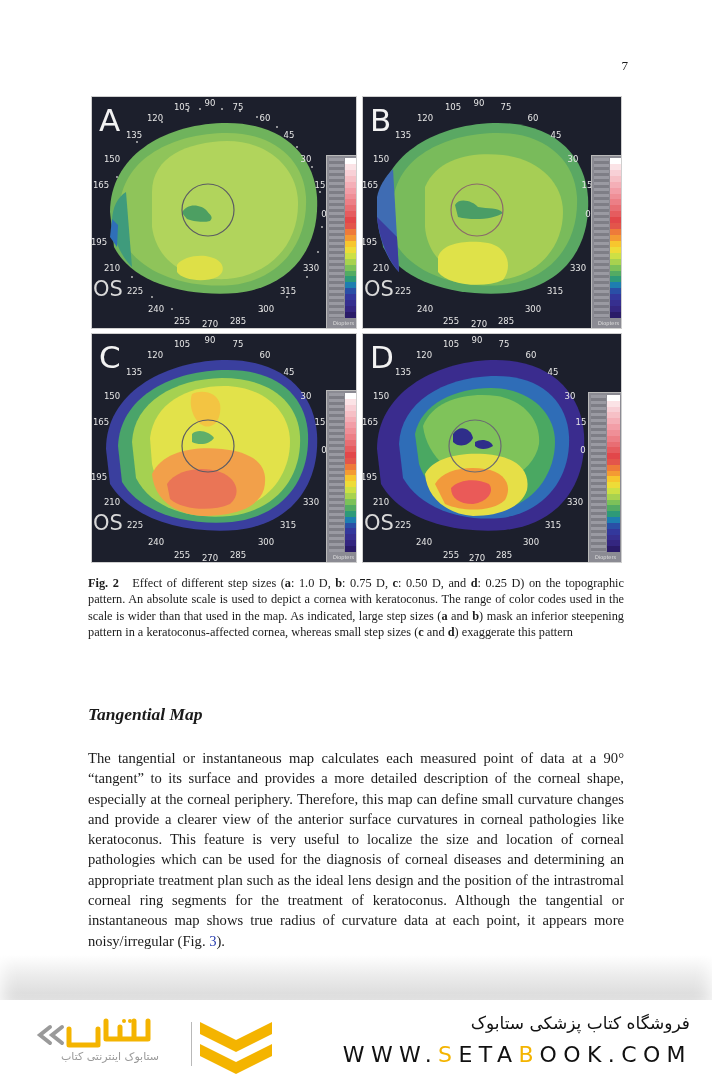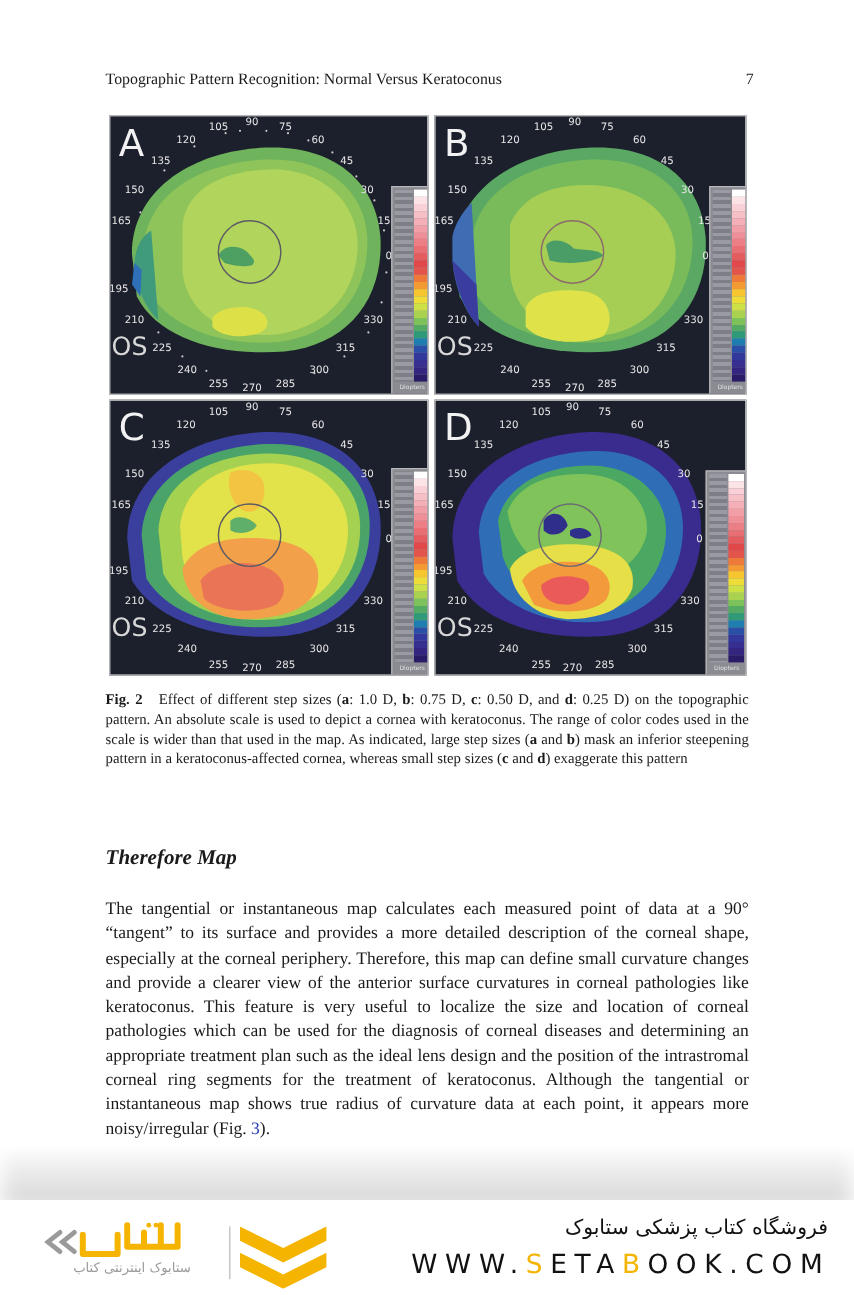--- a/index.html
+++ b/index.html
@@ -77,21 +77,20 @@
     .shop-url {
       position: absolute; right: 20px; top: 1042px; font-family: "DejaVu Sans", sans-serif;
       font-size: 22px; letter-spacing: 6.4px; color: #111; line-height: 26px;
     }
     .shop-url .accent { color: #f4b400; }
   </style>
 </head>
 <body>
 
 <div class="running-head">
-  <span class="title">Topographic Pattern Recognition: Normal Versus Keratoconus</span>
   <span class="pagenum">7</span>
 </div>
 
 <div class="panel" style="left:91px; top:96px; width:264px; height:231px;">
   <svg width="264" height="231">
     <path d="M18,115 C18,60 70,28 130,26 C190,24 222,58 225,100 C228,150 200,190 145,196 C90,200 40,185 22,150 Z" fill="#6fb35c"></path>
     <path d="M28,110 C30,65 75,38 130,36 C180,34 212,62 214,100 C216,145 190,182 140,188 C92,192 48,175 32,145 Z" fill="#8fc45a"></path>
     <path d="M60,95 C60,60 95,45 135,44 C175,44 205,70 206,105 C207,145 180,178 135,182 C95,184 65,165 60,130 Z" fill="#b1d45c"></path>
     <path d="M85,168 C90,160 108,157 118,160 C132,163 135,175 125,180 C112,186 90,183 85,175 Z" fill="#dee047"></path>
     <path d="M90,116 C95,105 110,108 115,114 C118,118 122,120 118,124 C110,126 100,124 95,122 Z" fill="#4d9f62"></path>
@@ -388,21 +387,21 @@
         <span style="background:#362f8f"></span>
         <span style="background:#342680"></span>
         <span style="background:#2a1b68"></span>
     </div>
     <div class="unit">Diopters</div>
   </div>
 </div>
 
 <div class="caption"><b>Fig. 2</b>&nbsp;&nbsp;&nbsp;<span>Effect of different step sizes (</span><b>a</b><span>: 1.0 D, </span><b>b</b><span>: 0.75 D, </span><b>c</b><span>: 0.50 D, and </span><b>d</b><span>: 0.25 D) on the topographic pattern. An absolute scale is used to depict a cornea with keratoconus. The range of color codes used in the scale is wider than that used in the map. As indicated, large step sizes (</span><b>a</b><span> and </span><b>b</b><span>) mask an inferior steepening pattern in a keratoconus-affected cornea, whereas small step sizes (</span><b>c</b><span> and </span><b>d</b><span>) exaggerate this pattern</span></div>
 
-<div class="section-heading">Therefore Map</div>
+<div class="section-heading">Tangential Map</div>
 
 <div class="body-text"><span>The tangential or instantaneous map calculates each measured point of data at a 90° “tangent” to its surface and provides a more detailed description of the corneal shape, especially at the corneal periphery. Therefore, this map can define small curvature changes and provide a clearer view of the anterior surface curvatures in corneal pathologies like keratoconus. This feature is very useful to localize the size and location of corneal pathologies which can be used for the diagnosis of corneal diseases and determining an appropriate treatment plan such as the ideal lens design and the position of the intrastromal corneal ring segments for the treatment of keratoconus. Although the tangential or instantaneous map shows true radius of curvature data at each point, it appears more noisy/irregular (Fig. </span><a class="figref">3</a><span>).</span></div>
 
 <div class="page-shadow"></div>
 
 <div class="footer"></div>
 
 <svg class="logo-wordmark" width="150" height="32">
   <g fill="none" stroke="#9a9a9a" stroke-width="4" stroke-linecap="round">
     <path d="M14,10 L4,18 L14,26"></path>

